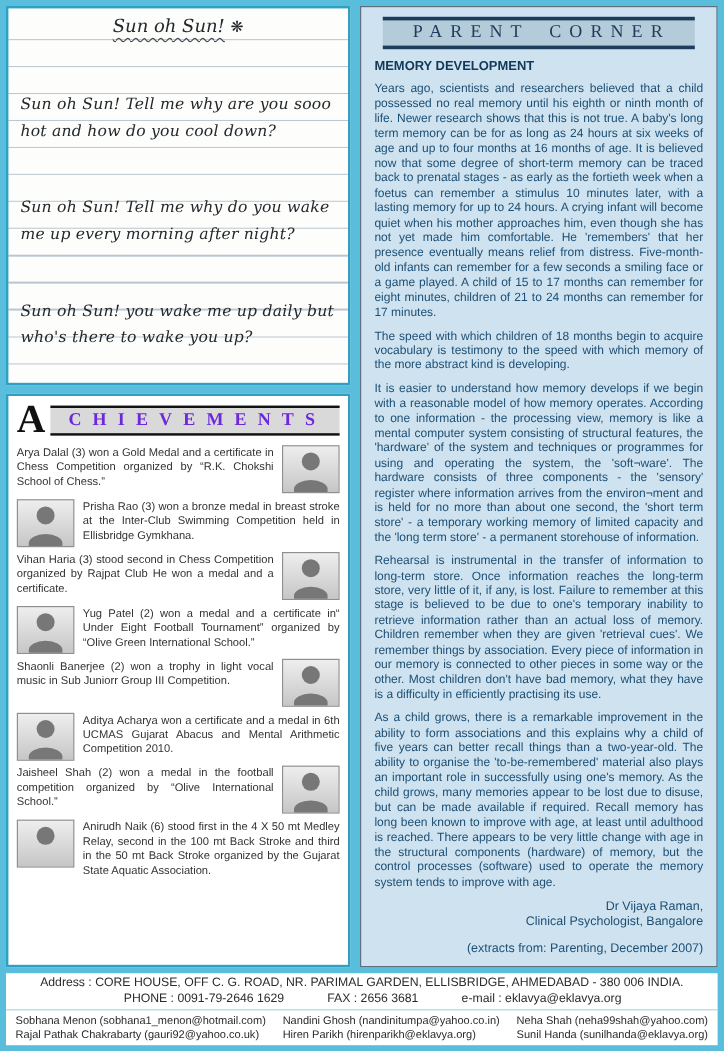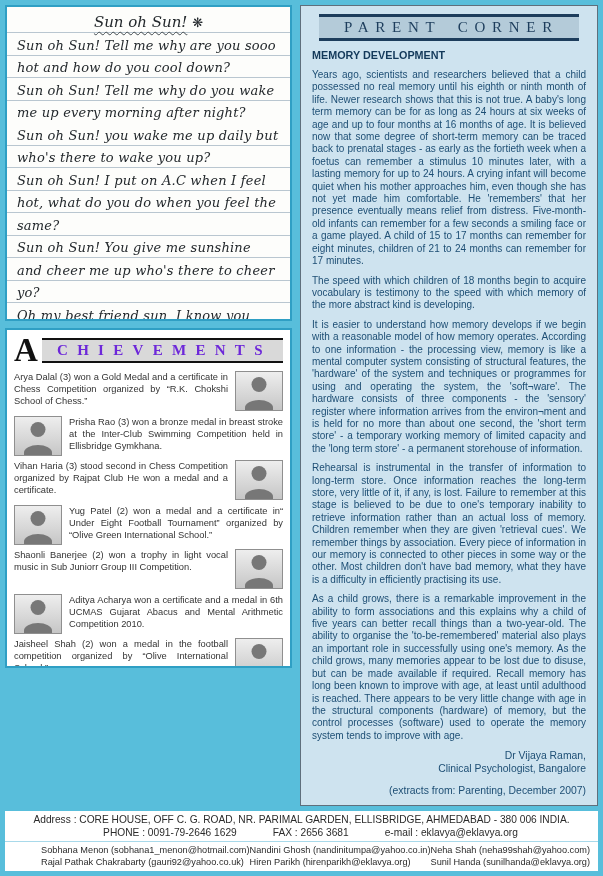--- a/index.html
+++ b/index.html
@@ -1,32 +1,32 @@
 <!DOCTYPE html>
 <html><head>
 <meta charset="utf-8">
 <style>
   * { margin:0; padding:0; box-sizing:border-box; }
   html,body { width:603px; height:876px; }
   body { font-family:"Liberation Sans", sans-serif; background:#58bedb; position:relative; overflow:hidden; }
 
   
-  .left-col { position:absolute; left:5px; top:5px; width:287px; height:663px;
+  .left-col { position:absolute; left:5px; top:5px; width:287px; height:801px;
               display:flex; flex-direction:column; }
 
   .poem-box { height:316px; background:#fdfdfb; border:2px solid #2f9fc4;
               padding:4px 10px 2px 10px; display:flex; flex-direction:column; overflow:hidden;
               background-image:repeating-linear-gradient(to bottom, transparent 0, transparent 21.5px, #b9c6d0 21.5px, #b9c6d0 22.5px);
               background-origin:content-box; }
   .poem-title { line-height:22.5px; text-align:center; font-family:"DejaVu Serif", serif;
                 font-style:italic; font-size:15px; color:#23282c; }
   .poem-title .tword { text-decoration:underline wavy #434b50 1px; text-underline-offset:4px; }
   .sun { font-style:normal; font-size:13px; }
   .poem-line { font-family:"DejaVu Serif", serif; font-style:italic; font-size:13px;
-               line-height:22.5px; color:#23282c; letter-spacing:0.2px; }
+               line-height:22.5px; color:#23282c; letter-spacing:0.2px;margin-top:41px; }
 
   .ach-box { margin-top:7px; flex:1; background:#ffffff; border:2px solid #2f9fc4;
              padding:5px 7px 3px 7px; overflow:hidden; }
   .ach-header { display:flex; align-items:center; margin-bottom:6px; }
   .ach-initial { font-family:"Liberation Serif", serif; font-weight:bold; font-size:33px;
                  line-height:30px; color:#111; padding-right:4px; }
   .ach-bar { flex:1; background:#d9d9d9; border-top:2.5px solid #111; border-bottom:2.5px solid #111;
              text-align:center; font-family:"Liberation Serif", serif; font-weight:bold;
              font-size:15px; letter-spacing:0.62em; color:#6d28d9; padding:2px 0 2px 4px; }
   .ach-item { display:flex; gap:7px; margin-bottom:4.5px; align-items:flex-start; }
@@ -51,21 +51,21 @@
   .sig { text-align:right; font-size:10.4px; line-height:13px; color:#1d4e74; margin-top:4px; }
   .sig-src { margin-top:9px; }
 
   
   .footer { position:absolute; left:5px; top:811px; width:593px; height:60px; background:#ffffff;
             font-size:10px; color:#2b2b2b; overflow:hidden; }
   .addr-block { text-align:center; padding-top:3px; padding-bottom:2px; border-bottom:1px solid #a8d9ea; }
   .addr1 { font-size:10.2px; line-height:12.5px; }
   .addr2 { font-size:10.2px; line-height:12.5px; }
   .addr2 span { margin:0 9px;padding-left:18px; }
-  .contacts { display:flex; justify-content:flex-end; padding:3px 8px 0 8px; }
+  .contacts { display:flex; justify-content:space-between; padding:3px 8px 0 8px; }
   .contact-col { font-size:9.2px; line-height:11.5px; }
 </style>
 </head>
 <body>
 
 <div class="left-col">
 
   <section class="poem-box">
     <div class="poem-title"><span class="tword">Sun oh Sun!</span> <span class="sun">❋</span></div>
     <div class="poem-line">Sun oh Sun! Tell me why are you sooo hot and how do you cool down?</div>

